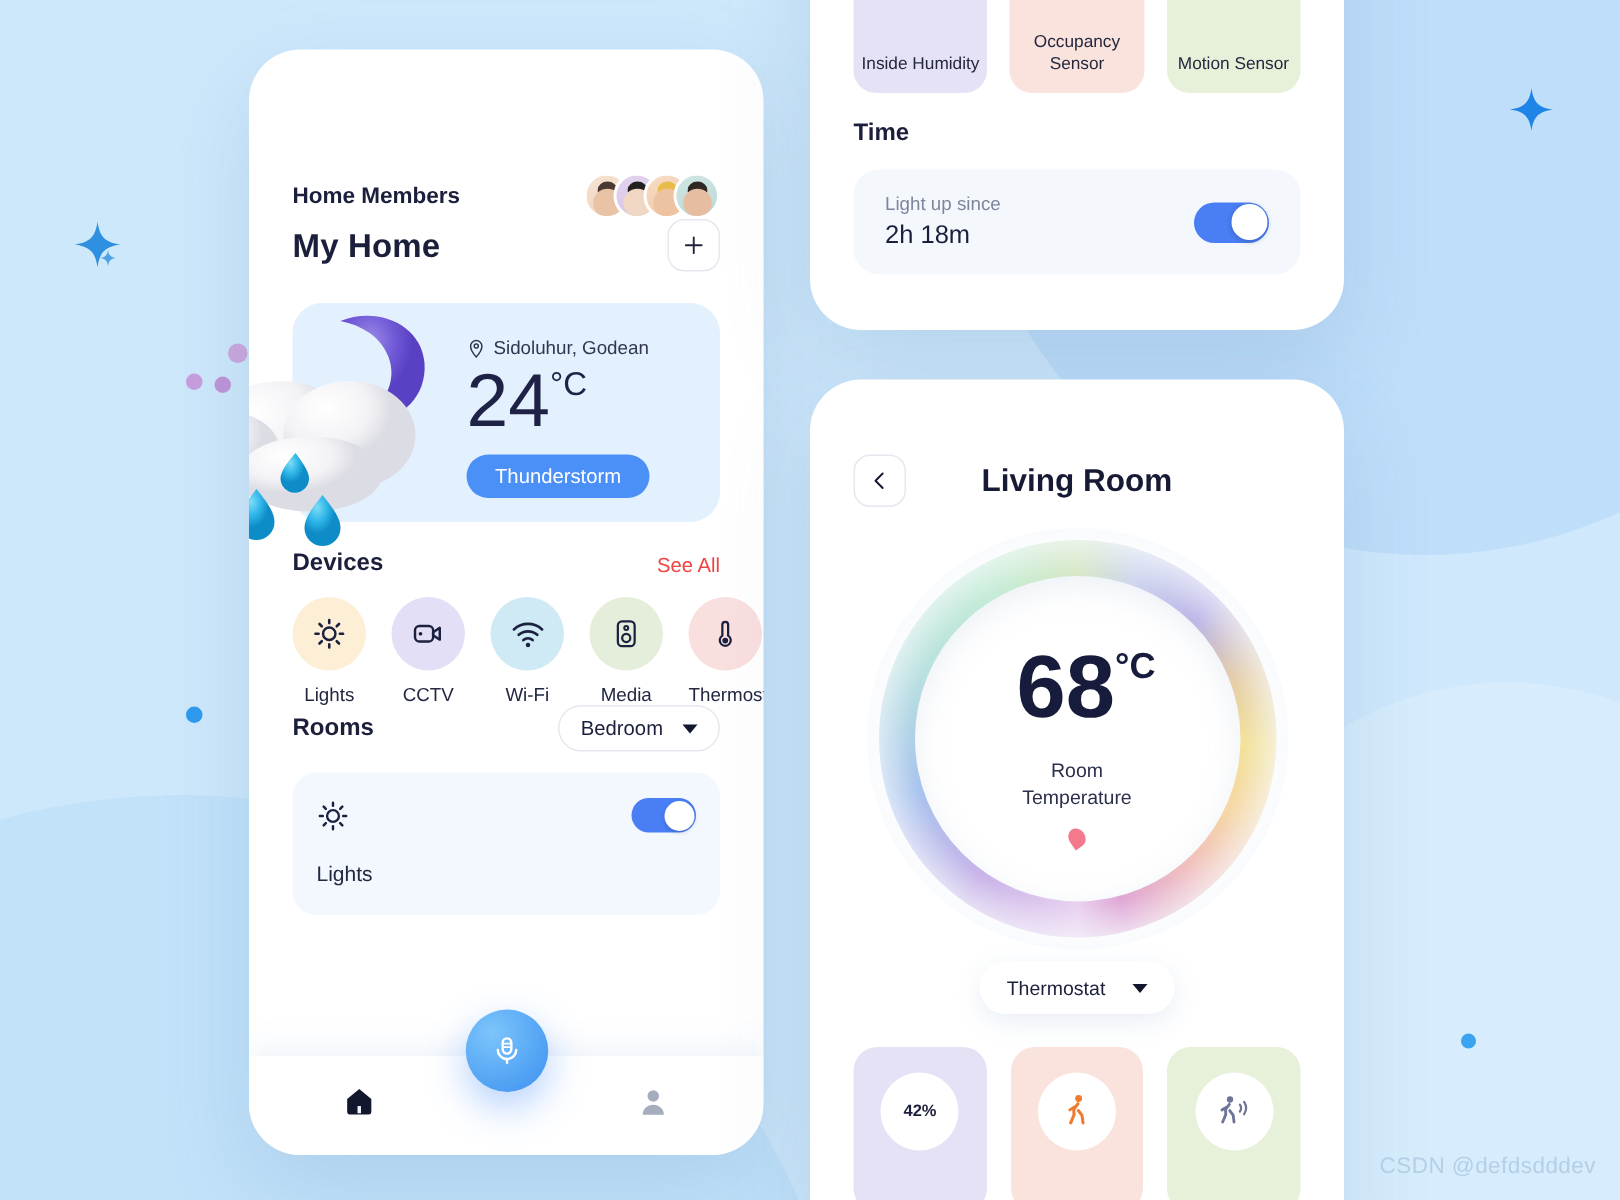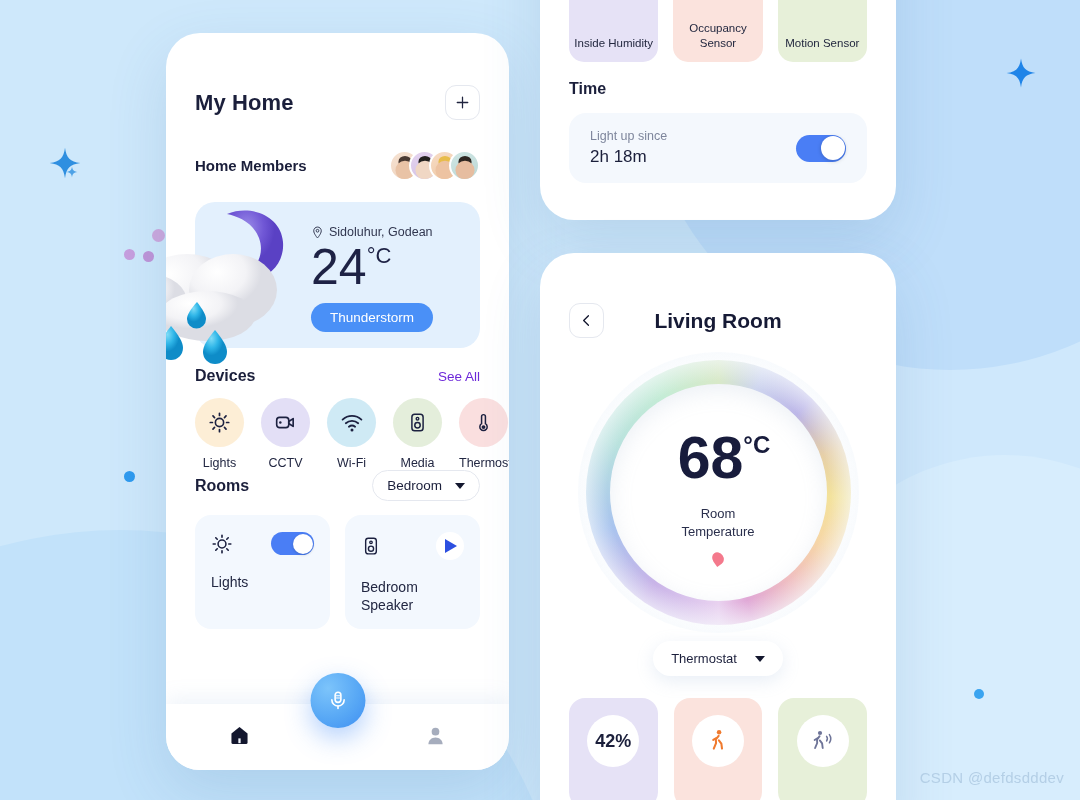--- a/index.html
+++ b/index.html
@@ -124,21 +124,21 @@
     display:inline-block;
     background:#4a90f7; color:#fff;
     font-size:13.5px; padding:7px 19px; border-radius:16px;
   }
   
   .wx-art { position:absolute; left:-84px; top:-4px; width:215px; height:170px; }
 
   
   .sec-head { margin-top:19px; }
   .sec-title { font-size:16px; font-weight:700; color:#1b1f3b; }
-  .see-all { font-size:13.5px; color:#6d28d9; }
+  .see-all { font-size:13.5px; color:#ef4444; }
 
   .devices { display:flex; gap:17px; margin-top:13px; }
   .device { width:49px; flex:0 0 49px; text-align:center; }
   .dev-circle {
     width:49px; height:49px; border-radius:50%;
     display:flex; align-items:center; justify-content:center;
   }
   .dev-label { margin-top:9px; font-size:12.5px; color:#222742; white-space:nowrap; }
 
   
@@ -277,21 +277,21 @@
 
   .rb-sensors { display:flex; gap:16px; padding:22px 29px 0 29px; }
   .rb-sensor {
     flex:1; border-radius:16px; height:110px;
     display:flex; align-items:flex-start; justify-content:center;
     padding-top:17px;
   }
   .rb-bubble {
     width:52px; height:52px; border-radius:50%; background:#fff;
     display:flex; align-items:center; justify-content:center;
-    font-size:18px; font-weight:700; color:#1b1f3b;
+    font-size:11px; font-weight:700; color:#1b1f3b;
   }
 
   .watermark {
     position:absolute; right:16px; bottom:14px;
     font-size:15px; color:#b4cfe6; letter-spacing:.3px;
   }
 </style>
 </head>
 <body>
 
@@ -313,49 +313,49 @@
 
   <div class="dot" style="left:124px;top:471px;width:11px;height:11px;background:#2e9aee"></div>
   <div class="dot" style="left:974px;top:689px;width:10px;height:10px;background:#3aa4f0"></div>
   <div class="dot" style="left:152px;top:229px;width:13px;height:13px;background:#cda8de"></div>
   <div class="dot" style="left:124px;top:249px;width:11px;height:11px;background:#c79ede"></div>
   <div class="dot" style="left:143px;top:251px;width:11px;height:11px;background:#bf94d8"></div>
 </div>
 
 <div class="phone" id="phone-left">
   <div class="lp-pad" style="padding-top:52px">
-
-    <div class="row-between">
-      <div class="title-home">My Home</div>
-      <div class="add-btn">
-        <svg width="15" height="15" viewBox="0 0 20 20">
-          <path d="M10 3v14M3 10h14" stroke="#20243f" stroke-width="1.7" stroke-linecap="round"></path>
-        </svg>
-      </div>
-    </div>
 
     <div class="row-between members-row">
       <div class="members-label">Home Members</div>
       <div class="avatars">
         <div class="avatar" style="background:linear-gradient(160deg,#f6e2d2,#efd3bd)">
             <b style="background:#4a3a32"></b>
             <i style="background:#e9c3a6"></i>
           </div>
         <div class="avatar" style="background:linear-gradient(160deg,#e4d3ef,#d3c2e6)">
             <b style="background:#23211f"></b>
             <i style="background:#f0d7c4"></i>
           </div>
         <div class="avatar" style="background:linear-gradient(160deg,#f7dcc6,#efc9a4)">
             <b style="background:#e8bc4a"></b>
             <i style="background:#edc3a2"></i>
           </div>
         <div class="avatar" style="background:linear-gradient(160deg,#cfe6e4,#bcd8d6)">
             <b style="background:#2e2722"></b>
             <i style="background:#e6bda0"></i>
           </div>
+      </div>
+    </div>
+
+    <div class="row-between">
+      <div class="title-home">My Home</div>
+      <div class="add-btn">
+        <svg width="15" height="15" viewBox="0 0 20 20">
+          <path d="M10 3v14M3 10h14" stroke="#20243f" stroke-width="1.7" stroke-linecap="round"></path>
+        </svg>
       </div>
     </div>
 
     <div class="weather-card">
       <svg class="wx-art" viewBox="0 0 215 170">
         <defs>
           <radialGradient id="moonG" cx="35%" cy="25%">
             <stop offset="0%" stop-color="#9b8ce8"></stop>
               <stop offset="60%" stop-color="#7158d6"></stop>
               <stop offset="100%" stop-color="#5a41c4"></stop>
@@ -473,33 +473,20 @@
             <g stroke="#1c2140" stroke-width="1.8" stroke-linecap="round">
               <path d="M12 2.4v2.2M12 19.4v2.2M2.4 12h2.2M19.4 12h2.2M5.2 5.2l1.6 1.6M17.2 17.2l1.6 1.6M18.8 5.2l-1.6 1.6M6.8 17.2l-1.6 1.6"></path>
             </g>
           </svg>
           <div class="toggle">
               <span></span>
             </div>
         </div>
         <div class="rc-name">Lights</div>
       </div>
-      <div class="room-card">
-        <div class="rc-top">
-          <svg width="20" height="20" viewBox="0 0 24 24">
-            <rect x="5.6" y="2.6" width="12.8" height="18.8" rx="3.2" fill="none" stroke="#1c2140" stroke-width="1.7"></rect>
-            <circle cx="12" cy="7.6" r="1.5" fill="none" stroke="#1c2140" stroke-width="1.6"></circle>
-            <circle cx="12" cy="15.2" r="3.1" fill="none" stroke="#1c2140" stroke-width="1.7"></circle>
-          </svg>
-          <div class="play-circle">
-              <span class="play-tri"></span>
-            </div>
-        </div>
-        <div class="rc-name">Bedroom Speaker</div>
-      </div>
     </div>
   </div>
 
   <div class="nav-bar">
     <div>
       <svg width="23" height="23" viewBox="0 0 24 24">
         <path d="M12 3.2 3.6 10v9.2a1.6 1.6 0 0 0 1.6 1.6h13.6a1.6 1.6 0 0 0 1.6-1.6V10z" fill="#13172e"></path>
         <rect x="10.8" y="15" width="2.4" height="5" fill="#f2f5fa"></rect>
       </svg>
     </div>

